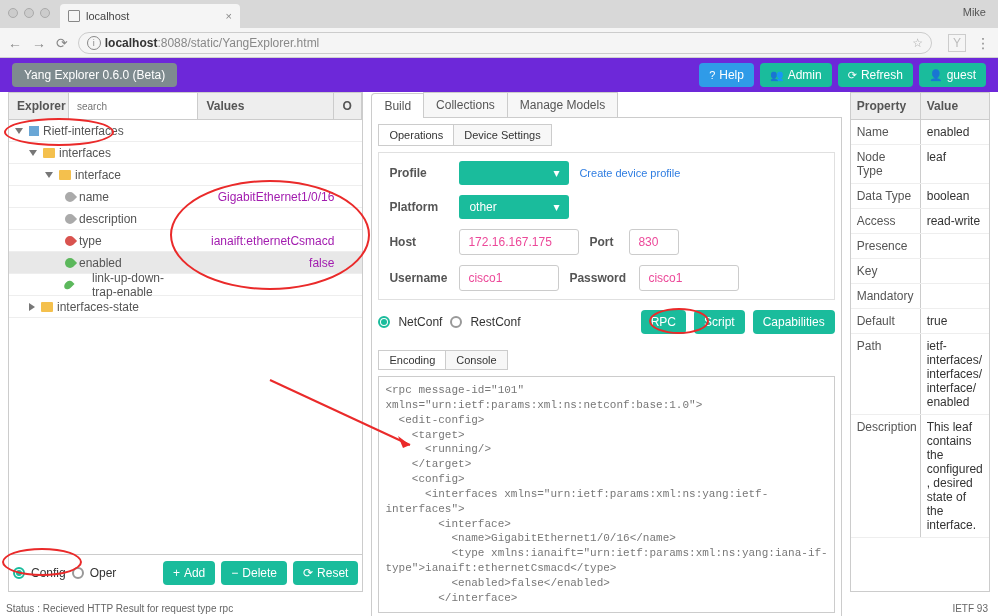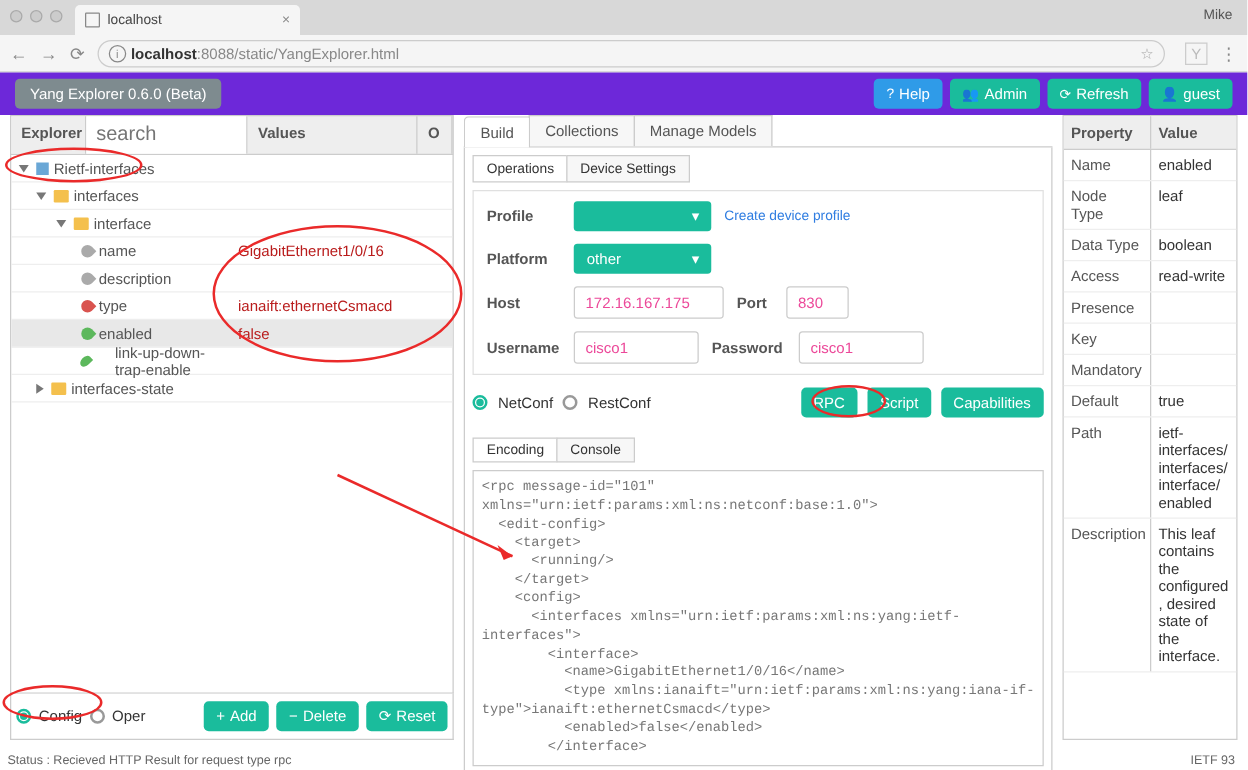--- a/index.html
+++ b/index.html
@@ -33,29 +33,29 @@
 .app-body { display: flex; height: 500px; padding: 0 8px; gap: 8px; }
 .left-col { width: 380px; display: flex; flex-direction: column; }
 .mid-col { flex: 1; display: flex; flex-direction: column; }
 .right-col { width: 150px; }
 
 
 .explorer-head { display: flex; border: 1px solid #ccc; background: #eee; }
 .eh-cell { padding: 6px 8px; font-weight: bold; color: #555; font-size: 12px; border-right: 1px solid #ccc; }
 .eh-expl { width: 60px; background: #eee; }
 .eh-search { flex: 1; background: #fff; }
-.eh-search input { border: none; width: 100%; font-size: 16px; color: #999; outline: none; }
+.eh-search input { border: none; width: 100%; font-size: 10px; color: #999; outline: none; }
 .eh-val { width: 136px; }
 .eh-op { width: 28px; }
 
 .tree { flex: 1; border: 1px solid #ccc; border-top: none; overflow: auto; background: #fff; }
 .tree-row { display: flex; align-items: center; height: 22px; border-bottom: 1px solid #eee; cursor: pointer; }
 .tree-row.selected { background: #e8e8e8; }
 .tname { display: flex; align-items: center; gap: 4px; font-size: 12px; color: #555; }
-.tval { width: 150px; padding-left: 6px; color: #b91c1c; font-size: 12px; }
+.tval { width: 150px; padding-left: 6px; color: #a21caf; font-size: 12px; text-align: right; }
 .top { width: 28px; }
 .tri { display: inline-block; width: 0; height: 0; border-style: solid; margin-right: 2px; }
 .tri-down { border-width: 6px 4px 0 4px; border-color: #777 transparent transparent transparent; }
 .tri-right { border-width: 4px 0 4px 6px; border-color: transparent transparent transparent #777; }
 .fold { width: 12px; height: 10px; background: #f4c04d; border-radius: 1px; display: inline-block; }
 .leaf { width: 10px; height: 10px; border-radius: 50% 0 50% 50%; transform: rotate(45deg); display: inline-block; }
 .leaf-gray { background: #aaa; }
 .leaf-red { background: #d9534f; }
 .leaf-green { background: #5cb85c; }
 .box-icon { width: 10px; height: 10px; background: #6aa7d6; display: inline-block; }

